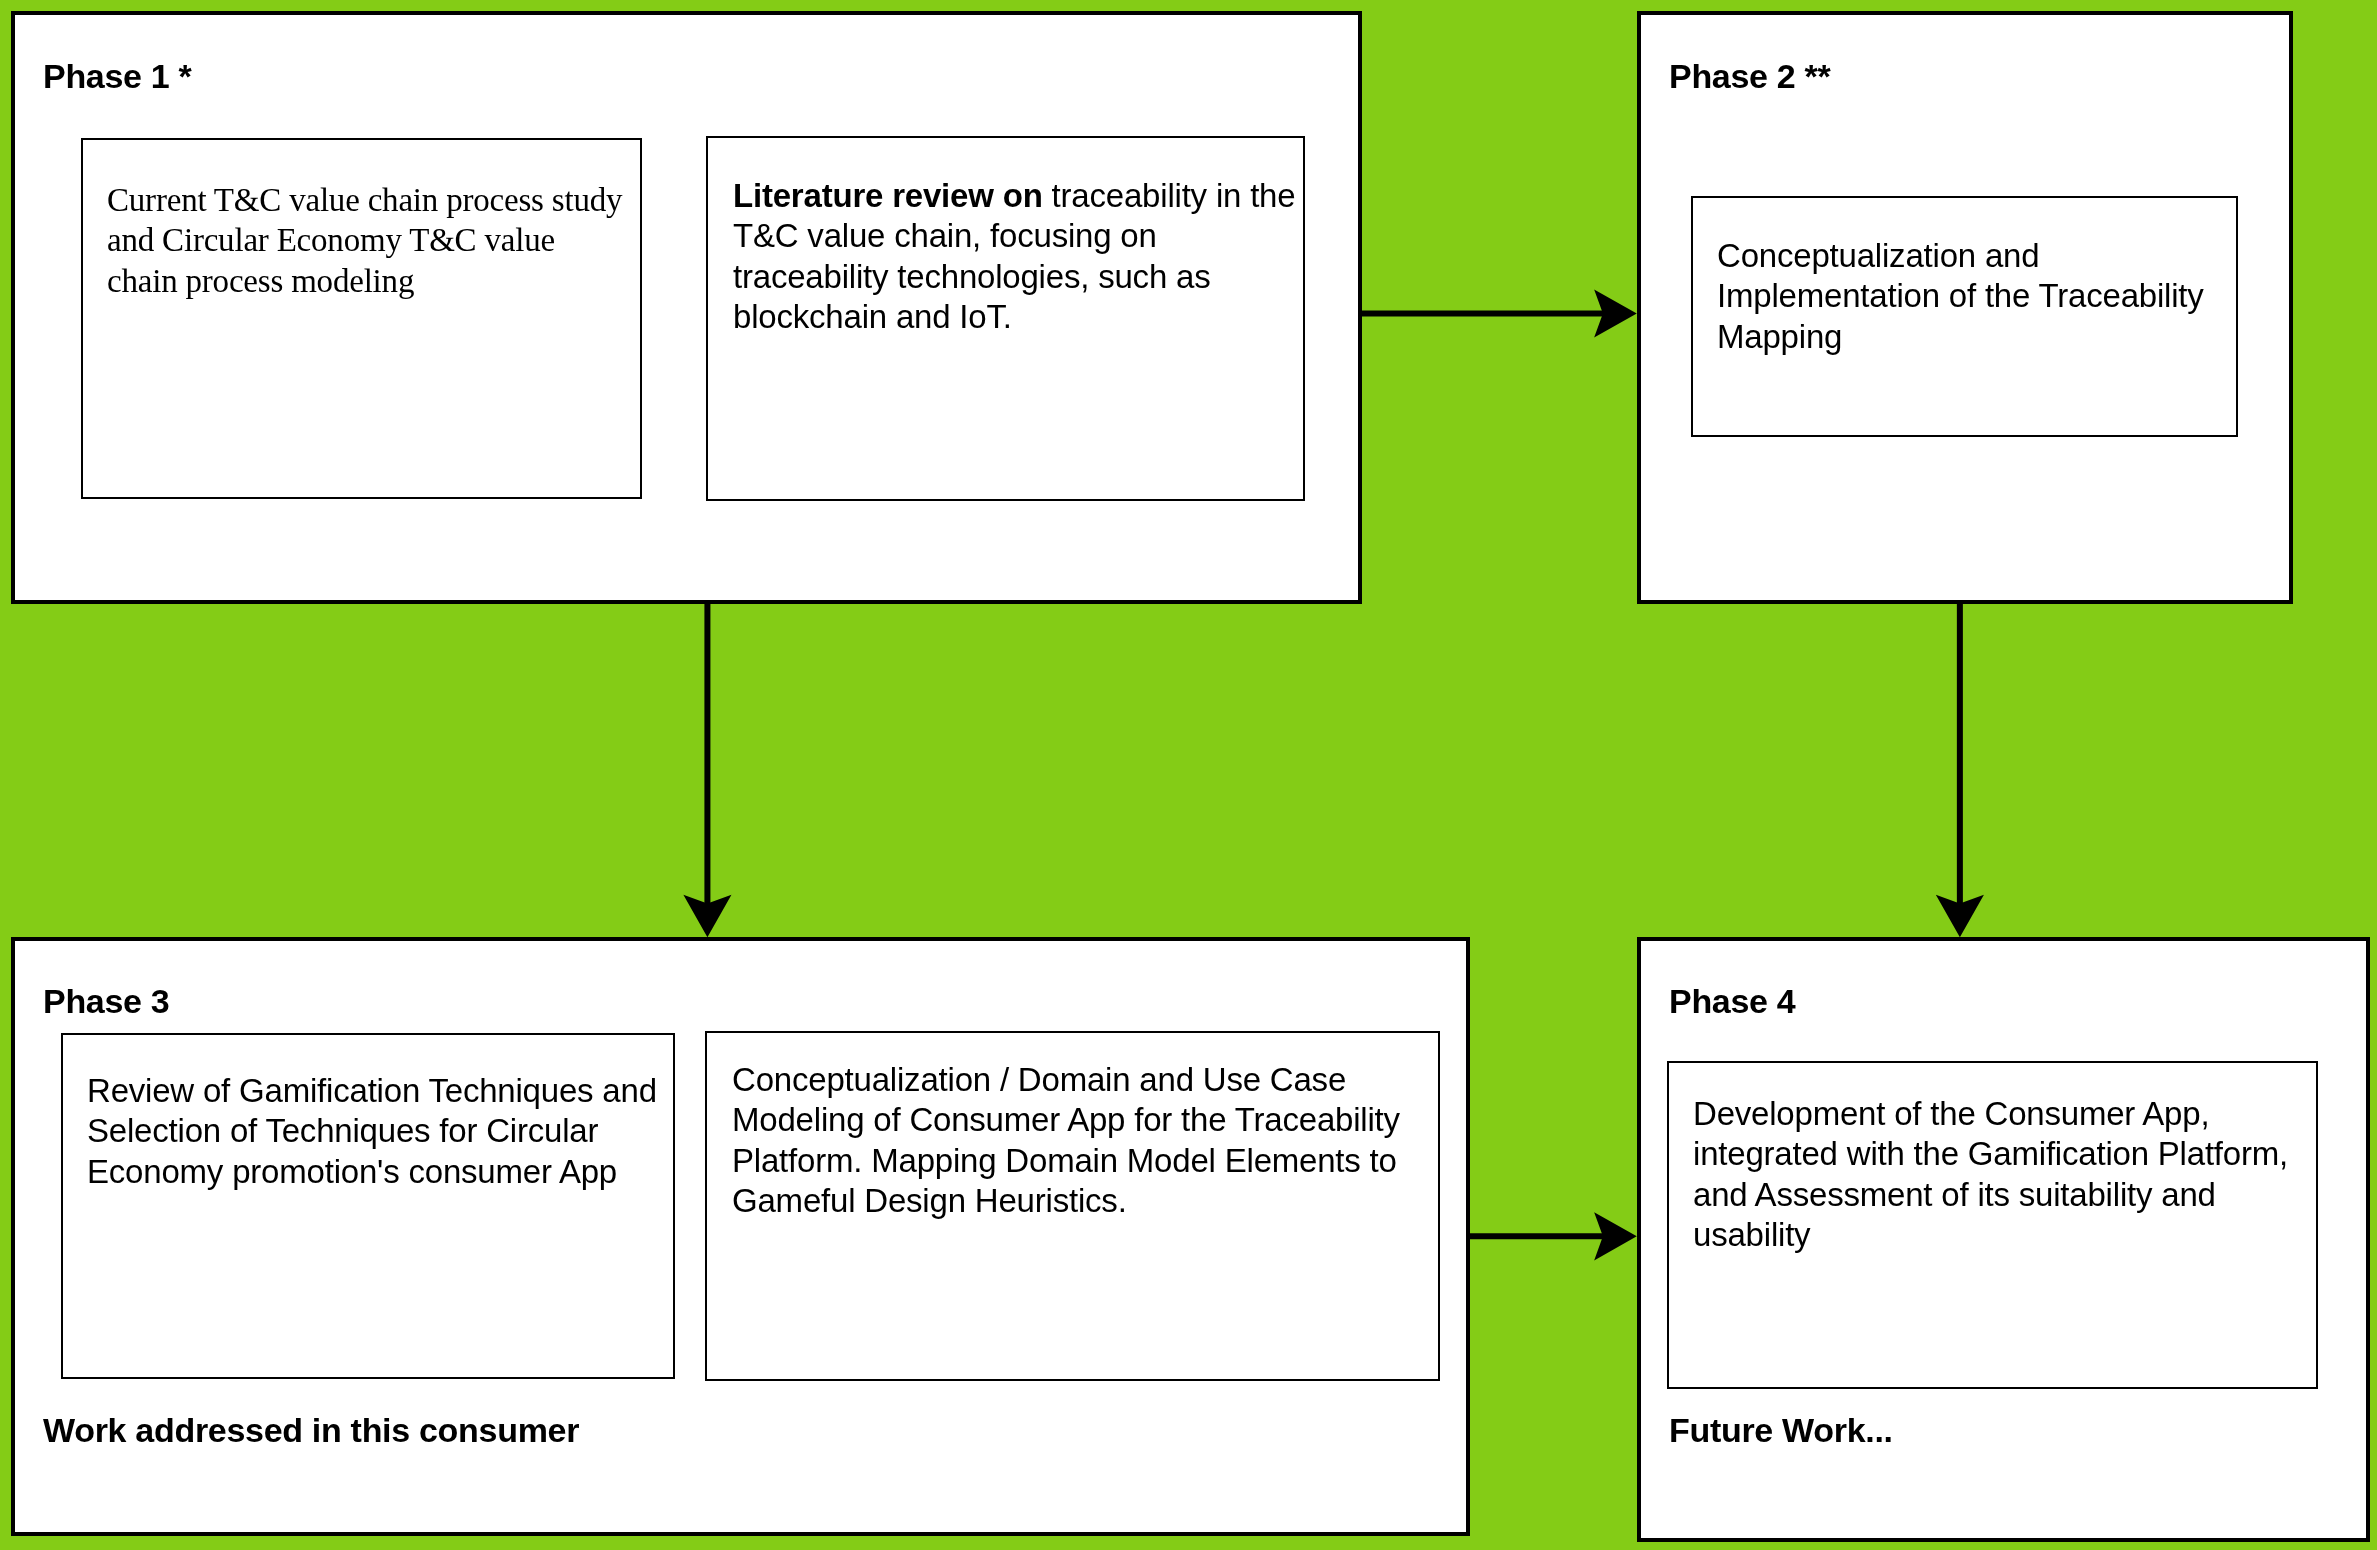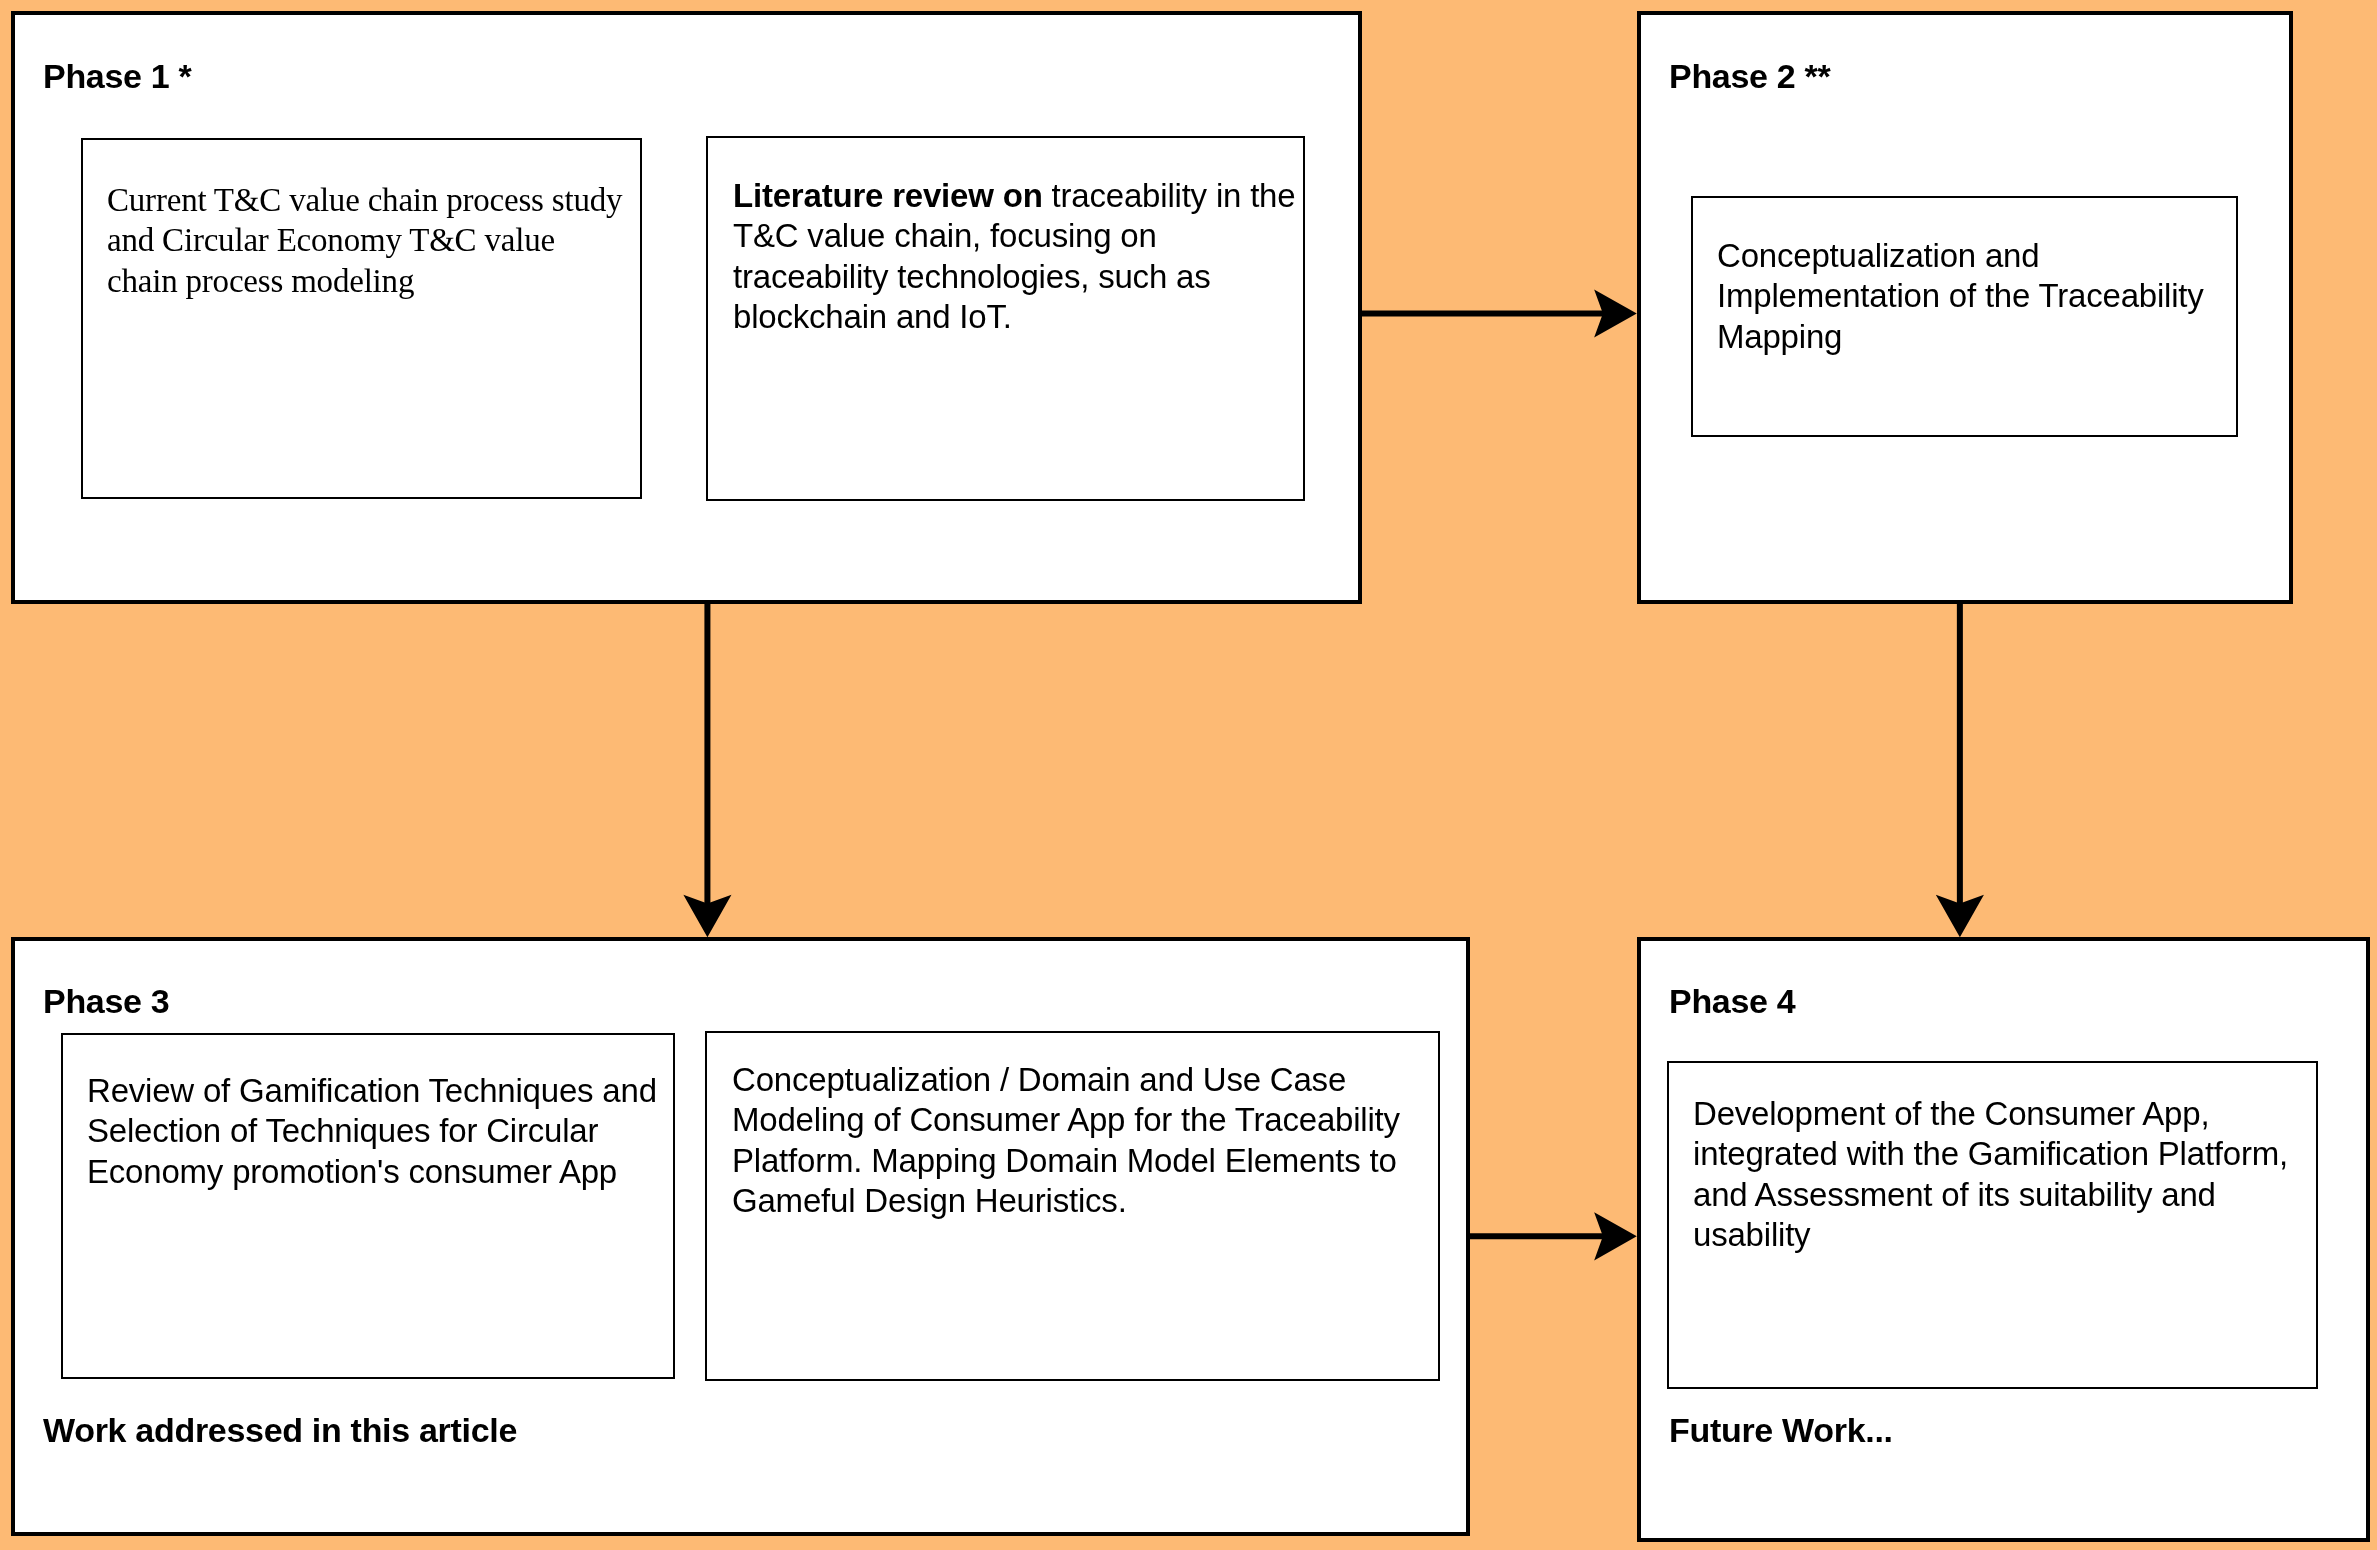--- a/index.html
+++ b/index.html
@@ -5,21 +5,21 @@
 <style>
   html, body {
     margin: 0;
     padding: 0;
     background: #ffffff;
   }
   #canvas {
     position: relative;
     width: 2377px;
     height: 1551px;
-    background: #fdba74;
+    background: #84cc16;
     font-family: "Liberation Sans", sans-serif;
     color: #000000;
     overflow: hidden;
   }
 
   
   .phase-box {
     position: absolute;
     box-sizing: border-box;
     border: 4.9px solid #000000;
@@ -123,21 +123,21 @@
 
   <div class="phase-box" id="phase3-box"></div>
   <div class="phase-title" id="phase3-title">Phase 3</div>
 
   <div class="card" id="p3-card-a"></div>
   <div class="card-text" id="p3-text-a"><span class="lead"></span><span>Review of Gamification Techniques and Selection of Techniques for Circular Economy promotion's consumer App</span></div>
 
   <div class="card" id="p3-card-b"></div>
   <div class="card-text" id="p3-text-b"><span class="lead"></span><span>Conceptualization / Domain and Use Case Modeling of Consumer App for the Traceability Platform. Mapping Domain Model Elements to Gameful Design Heuristics.</span></div>
 
-  <div class="phase-footnote" id="phase3-footnote">Work addressed in this article</div>
+  <div class="phase-footnote" id="phase3-footnote">Work addressed in this consumer</div>
 
   <div class="phase-box" id="phase4-box"></div>
   <div class="phase-title" id="phase4-title">Phase 4</div>
 
   <div class="card" id="p4-card-a"></div>
   <div class="card-text" id="p4-text-a"><span class="lead"></span><span>Development of the Consumer App, integrated with the Gamification Platform, and Assessment of its suitability and usability</span></div>
 
   <div class="phase-footnote" id="phase4-footnote">Future Work...</div>
 
   <svg id="connectors" viewBox="0 0 4348 2836" xmlns="http://www.w3.org/2000/svg">

